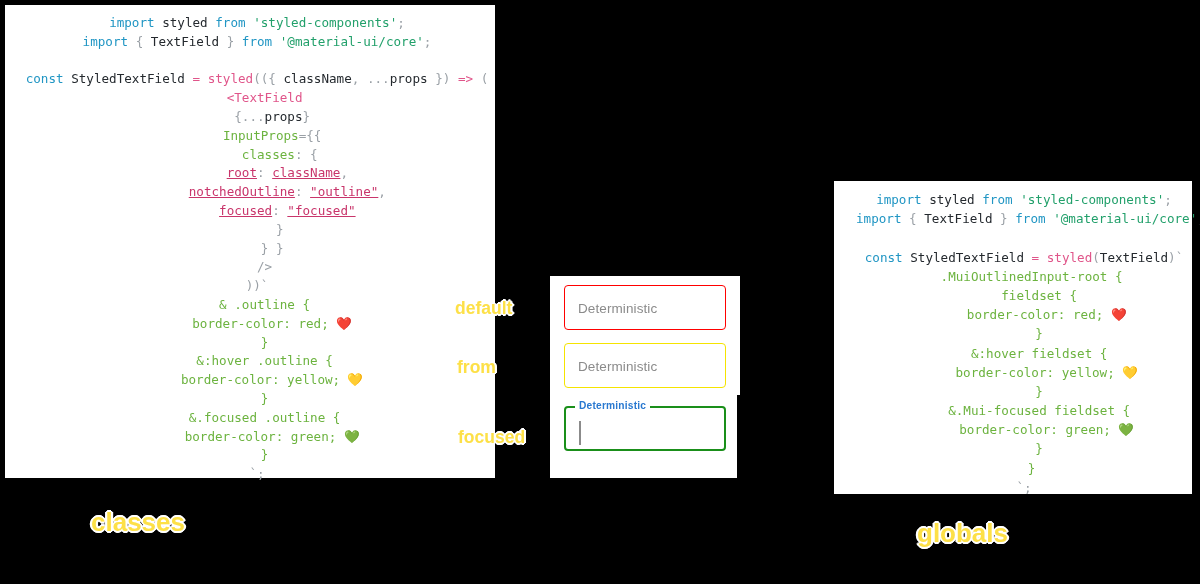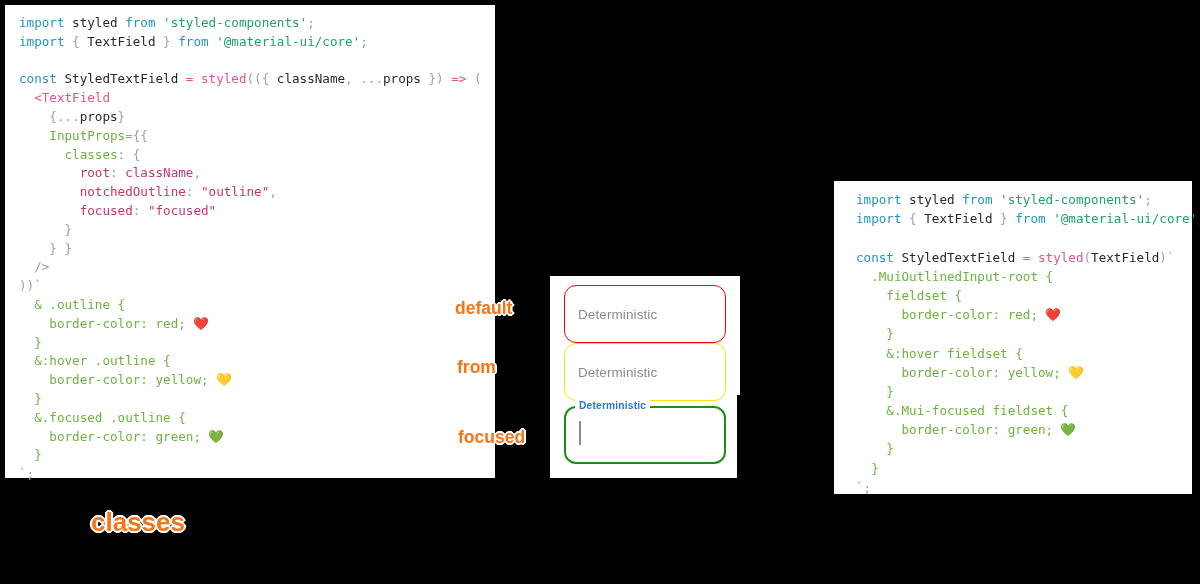--- a/index.html
+++ b/index.html
@@ -1,21 +1,21 @@
 <!DOCTYPE html>
 <html><head>
 <meta charset="utf-8">
 <style>
   html,body{margin:0;padding:0;}
   body{
     width:1200px;height:584px;background:#000;overflow:hidden;
     font-family:"DejaVu Sans",sans-serif;
     position:relative;
   }
-  .stage{position:absolute;inset:0;}
+  .stage{position:absolute;inset:0;text-align:center;}
 
   
   .code-panel{
     position:absolute;background:#ffffff;
     font-family:"DejaVu Sans Mono","Liberation Mono",monospace;
     white-space:pre;
   }
   #panel-classes{left:5px;top:5px;width:490px;height:473px;
     font-size:12.6px;line-height:18.8px;padding:9px 0 0 14px;box-sizing:border-box;}
   #panel-globals{left:834px;top:181px;width:358px;height:313px;
@@ -24,54 +24,54 @@
   .code-line{height:18.8px;}
   #panel-globals .code-line{height:19.2px;}
   .code-line.blank{}
 
   
   .t-kw      {color:#2196c4;}   
   .t-plain   {color:#24292e;}   
   .t-str     {color:#22a06b;}   
   .t-fn      {color:#e0558a;}   
   .t-tag     {color:#e0558a;}
-  .t-prop    {color:#c9356b;}   
+  .t-prop    {color:#c9356b;text-decoration:underline;}   
   .t-punct   {color:#9aa0a6;}   
   .t-css     {color:#6cb33f;margin-top:8px;}   
   .t-op      {color:#e0558a;}
   .emoji{font-family:"DejaVu Sans",sans-serif;font-size:12.6px;}
 
   
   #demo-card{position:absolute;left:550px;top:276px;width:190px;height:202px;background:#fff;}
   #demo-card .notch{position:absolute;left:187px;top:119px;width:4px;height:83px;background:#000;}
 
   .field{
-    position:absolute;left:14px;width:162px;height:58px;
-    border-radius:12px;box-sizing:border-box;background:#fff;
+    position:absolute;left:14px;width:162px;height:45px;
+    border-radius:4px;box-sizing:border-box;background:#fff;
   }
   .field .ph{
     position:absolute;left:13px;top:50%;transform:translateY(-50%);
     color:#8b8b8b;font-size:13.5px;font-family:"Liberation Sans",sans-serif;
     letter-spacing:.1px;
   }
   #field-default{top:9px;border:1.6px solid #ff0000;}
   #field-hover{top:67px;border:1.6px solid #f5e400;}
   #field-focused{top:130px;border:2.4px solid #1a8f1a;}
   #field-focused .legend{
     position:absolute;left:9px;top:-8px;background:#fff;padding:0 4px;
     color:#2878d0;font-size:10.2px;font-weight:bold;
     font-family:"Liberation Sans",sans-serif;letter-spacing:.2px;
   }
   #field-focused .caret{
     position:absolute;left:13px;top:13px;width:2.4px;height:24px;background:#8b8b8b;
   }
 
   
   .anno{
-    position:absolute;color:#f97316;font-weight:bold;
+    position:absolute;color:#fde047;font-weight:bold;
     font-family:"Liberation Sans",sans-serif;
     text-shadow:
       1.6px 0 #fff,-1.6px 0 #fff,0 1.6px #fff,0 -1.6px #fff,
       1.2px 1.2px #fff,-1.2px 1.2px #fff,1.2px -1.2px #fff,-1.2px -1.2px #fff,
       2.2px 0 #fff,-2.2px 0 #fff,0 2.2px #fff,0 -2.2px #fff;
     white-space:nowrap;
   }
   .anno.state{font-size:17.5px;}
   #anno-default{left:455px;top:298px;}
   #anno-hover{left:457px;top:357px;}
@@ -104,14 +104,15 @@
       <span class="legend">Deterministic</span>
       <span class="caret"></span>
     </div>
   </div>
 
   <div class="anno state" id="anno-default">default</div>
   <div class="anno state" id="anno-hover">from</div>
   <div class="anno state" id="anno-focused">focused</div>
 
   <div class="anno big" id="anno-classes">classes</div>
+  <div class="anno big" id="anno-globals">globals</div>
 
 </div>
 
 </body></html>

